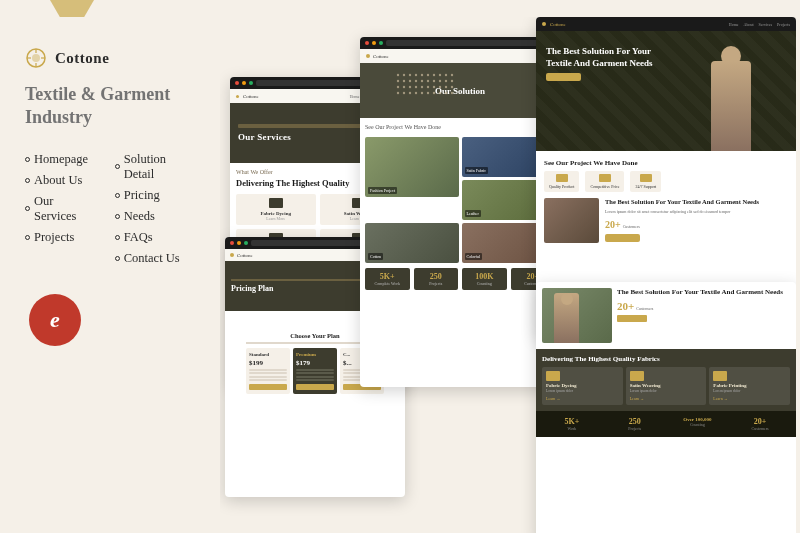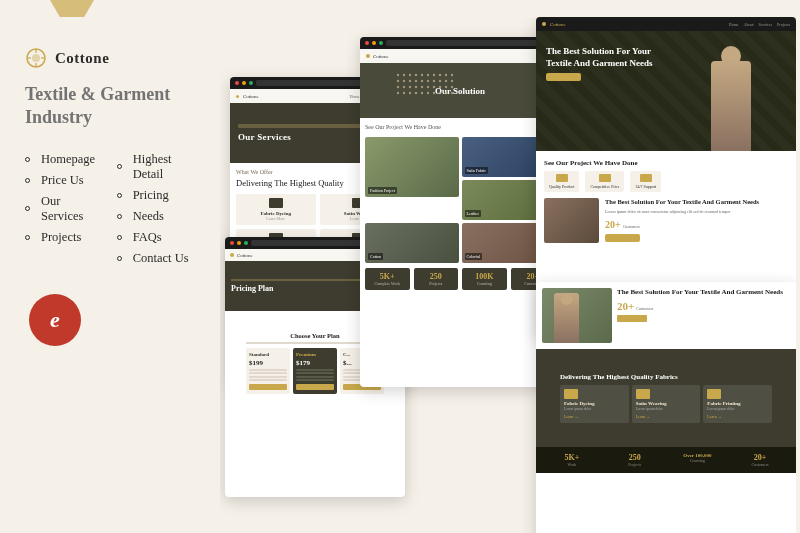--- a/index.html
+++ b/index.html
@@ -64,21 +64,21 @@
 
     .nav-col {
       display: flex;
       flex-direction: column;
       gap: 6px;
     }
 
     .nav-item {
       display: flex;
       align-items: center;
-      gap: 11px;
+      gap: 4px;
       font-size: 12.5px;
       color: #2c2c2c;
     }
 
     .nav-bullet {
       width: 5px;
       height: 5px;
       border-radius: 50%;
       border: 1.5px solid #2c2c2c;
       flex-shrink: 0;
@@ -256,21 +256,21 @@
     }
 
     .svc-subtitle {
       font-size: 6px;
       color: #7a6b52;
       margin-bottom: 3px;
     }
 
     .svc-title-text {
       font-size: 8.5px;
-      font-weight: 400;
+      font-weight: 700;
       color: #1a1a1a;
       margin-bottom: 6px;
       line-height: 1.2;
     }
 
     .svc-grid {
       display: grid;
       grid-template-columns: 1fr 1fr;
       gap: 4px;
       margin-bottom: 5px;
@@ -722,21 +722,21 @@
     .hero-btn {
       height: 8px;
       background: #c9a84c;
       border-radius: 2px;
       margin-top: 4px;
       width: 35px;
     }
 
     .about-quality-section {
       background: #3d3c2e;
-      padding: 24px;
+      padding: 6px;
     }
 
     .about-section-title {
       font-size: 7px;
       font-weight: 700;
       color: white;
       margin-bottom: 4px;
     }
 
     .about-grid {
@@ -892,35 +892,35 @@
     <div class="tagline">Textile &amp; Garment Industry</div>
 
     <div class="nav-columns">
       <div class="nav-col">
         <div class="nav-item">
           <div class="nav-bullet"></div>
           <span>Homepage</span>
         </div>
         <div class="nav-item">
           <div class="nav-bullet"></div>
-          <span>Price Us</span>
+          <span>About Us</span>
         </div>
         <div class="nav-item">
           <div class="nav-bullet"></div>
           <span>Our Services</span>
         </div>
         <div class="nav-item">
           <div class="nav-bullet"></div>
           <span>Projects</span>
         </div>
       </div>
       <div class="nav-col">
         <div class="nav-item">
           <div class="nav-bullet"></div>
-          <span>Highest Detail</span>
+          <span>Solution Detail</span>
         </div>
         <div class="nav-item">
           <div class="nav-bullet"></div>
           <span>Pricing</span>
         </div>
         <div class="nav-item">
           <div class="nav-bullet"></div>
           <span>Needs</span>
         </div>
         <div class="nav-item">

